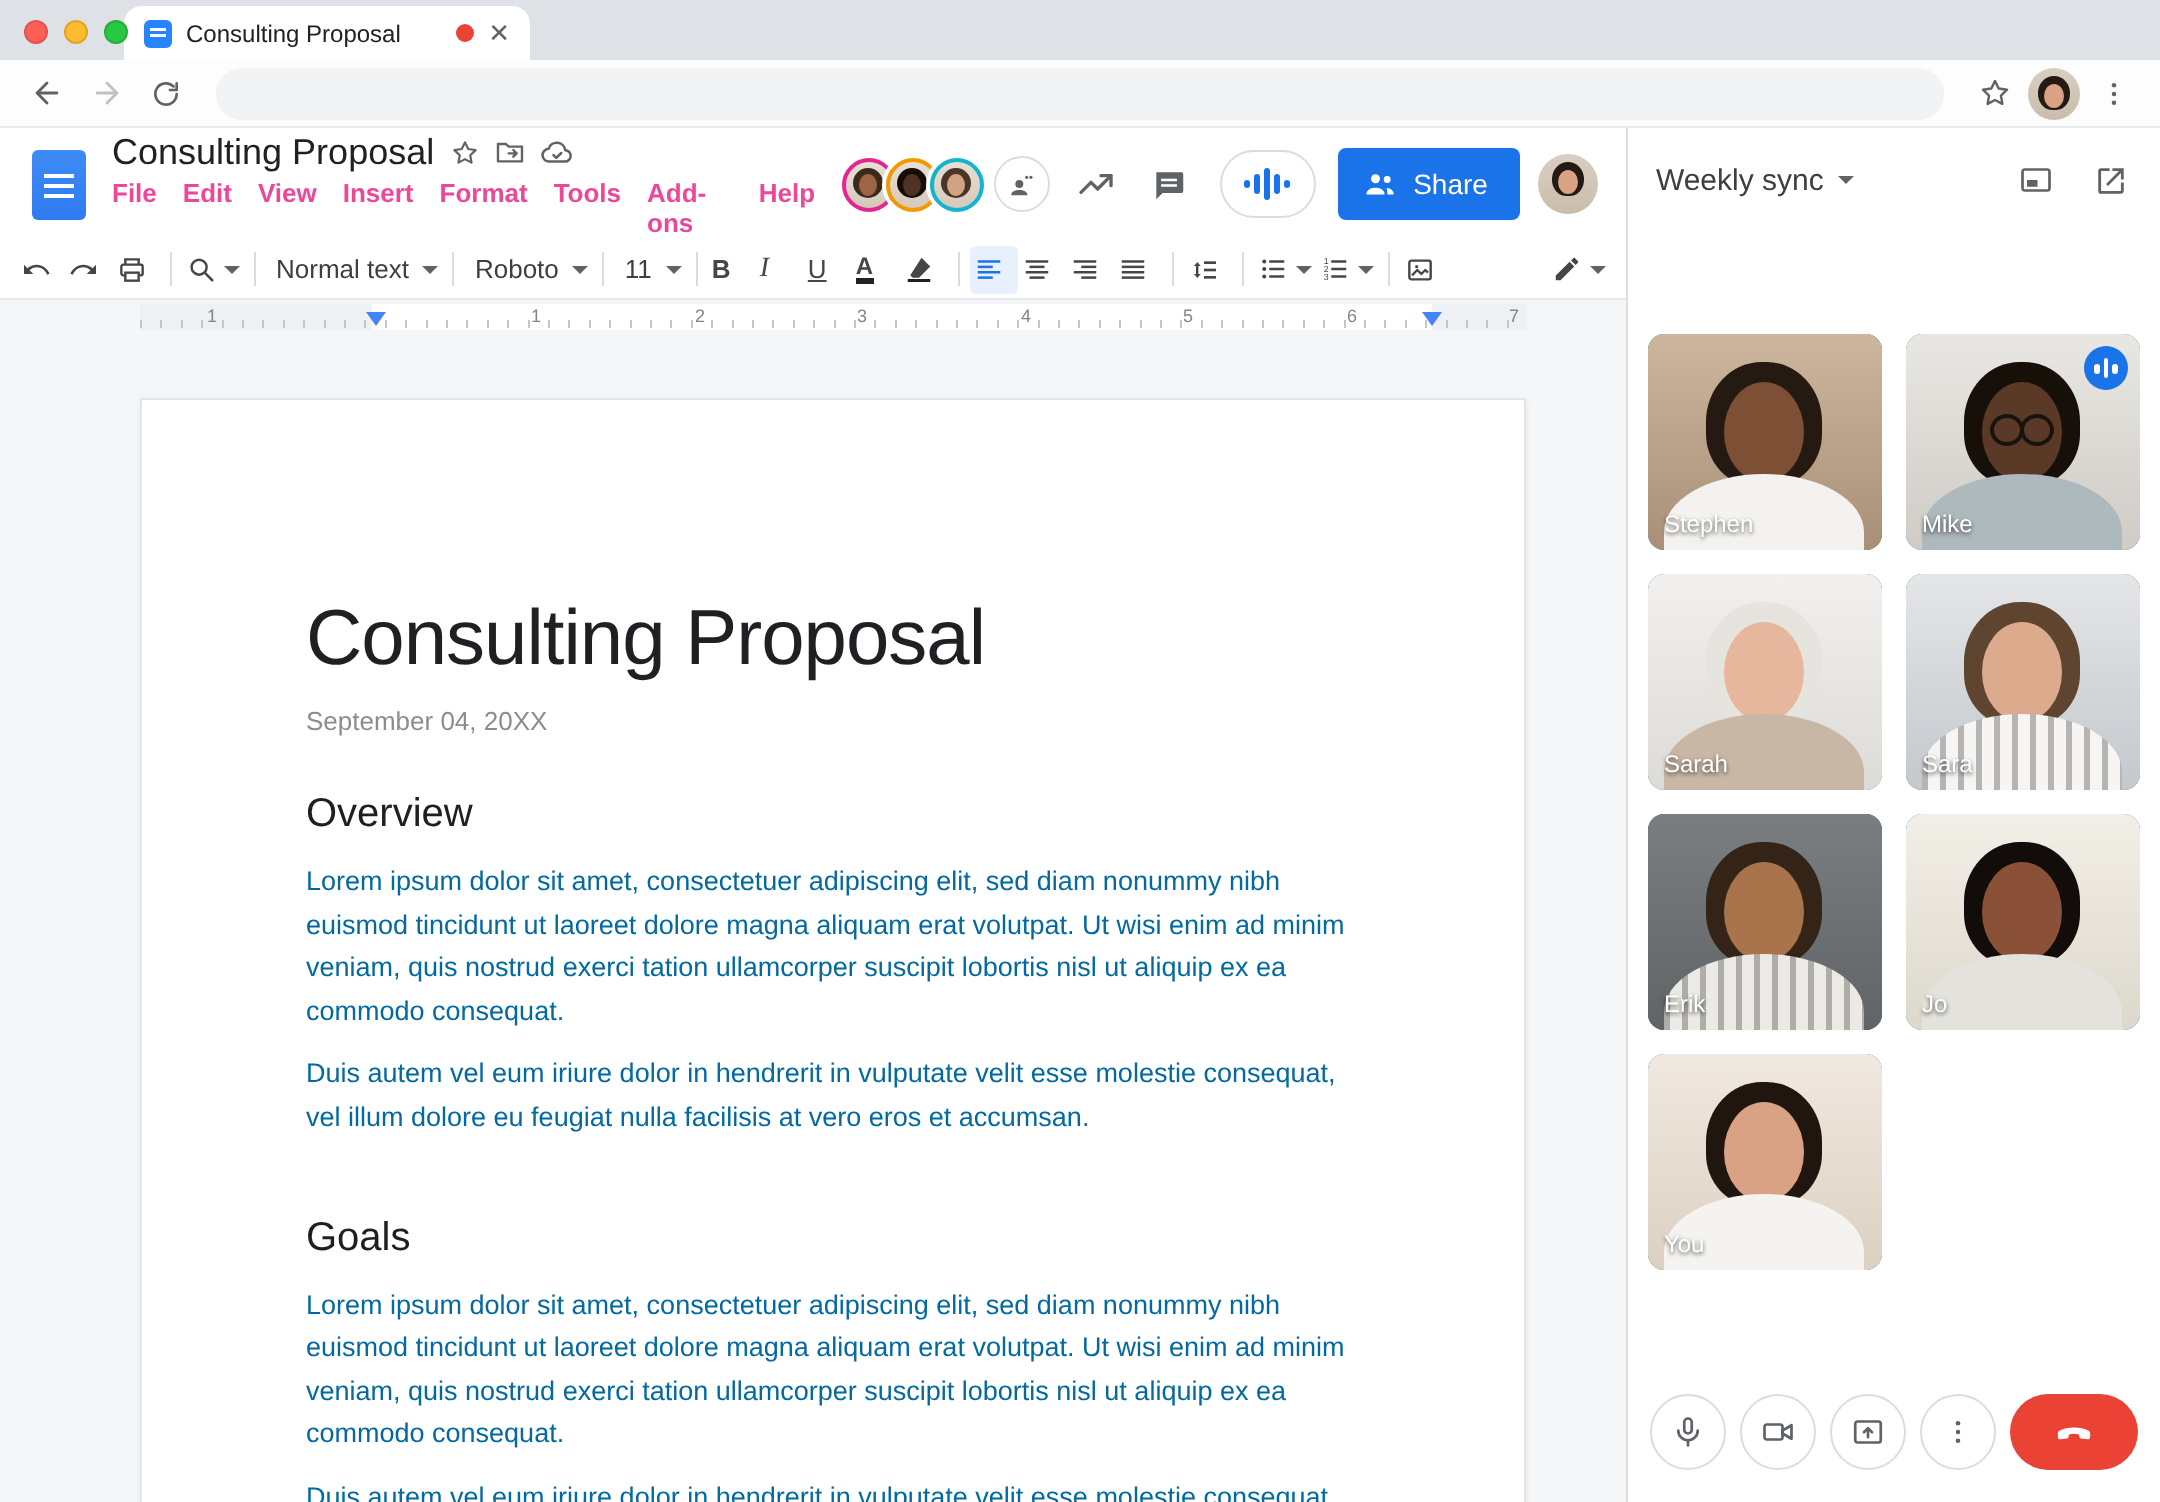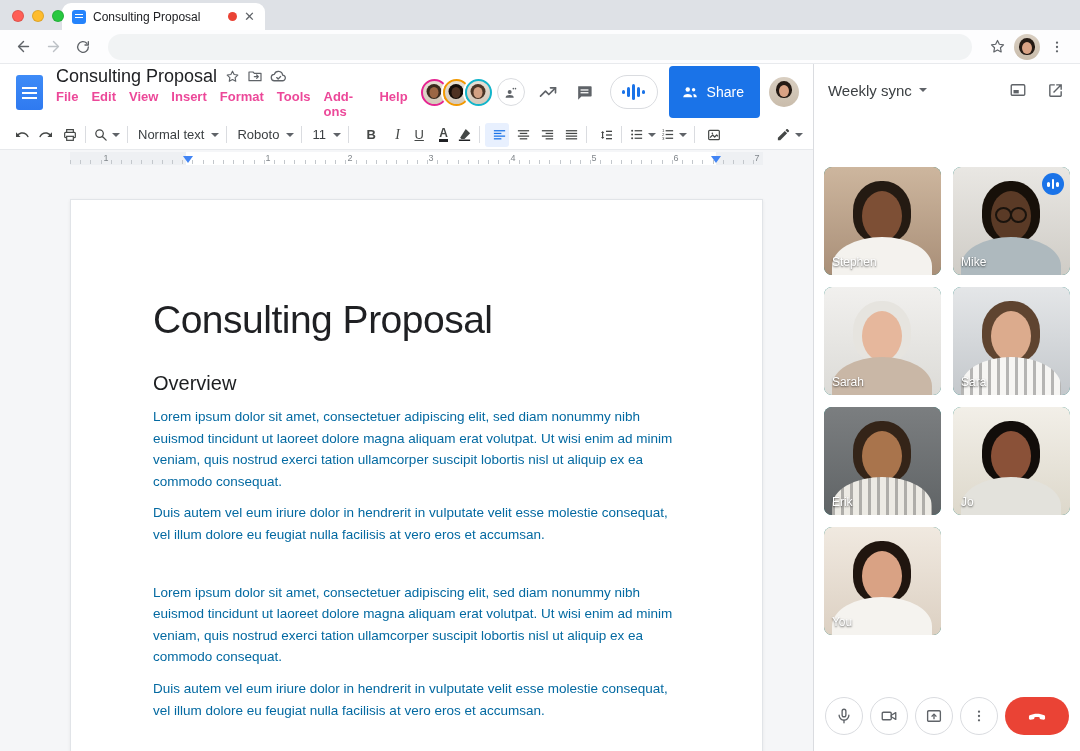--- a/index.html
+++ b/index.html
@@ -48,26 +48,26 @@
   .facepile { display:flex; }
   .face-chip { width:27px; height:27px; border-radius:50%; border:2px solid var(--ring,#ccc); background:linear-gradient(#e8e0d5,#d5c9ba); position:relative; overflow:hidden; margin-left:-5px; box-shadow:0 0 0 2px #fff; }
   .face-chip:first-child { margin-left:0; }
   .face-chip::before { content:""; position:absolute; left:50%; top:3px; transform:translateX(-50%); width:15px; height:15px; border-radius:50%; background:var(--hair,#222); }
   .face-chip::after { content:""; position:absolute; left:50%; top:6px; transform:translateX(-50%); width:9px; height:11px; border-radius:50%; background:var(--skin,#a97); }
   .anon-chip { width:28px; height:28px; border-radius:50%; border:1px solid #dadce0; background:#fff; display:flex; align-items:center; justify-content:center; margin-left:-4px; z-index:1; }
   .hd-icon { width:28px; height:28px; display:flex; align-items:center; justify-content:center; color:#5f6368; }
   .voice-pill { width:48px; height:34px; border:1px solid #dadce0; border-radius:17px; background:#fff; display:flex; align-items:center; justify-content:center; gap:2px; margin:0 2px; }
   .voice-pill i { display:block; width:3px; border-radius:2px; background:var(--accent,#1a73e8); }
   .voice-pill i:nth-child(1){height:4px}.voice-pill i:nth-child(2){height:10px}.voice-pill i:nth-child(3){height:16px}.voice-pill i:nth-child(4){height:10px}.voice-pill i:nth-child(5){height:4px}
-  .share-btn { height:52px; background:var(--accent,#1a73e8); color:#fff; border:none; border-radius:4px; display:flex; align-items:center; gap:8px; padding:0 16px 0 12px; font-size:14px; font-family:inherit; }
+  .share-btn { height:36px; background:var(--accent,#1a73e8); color:#fff; border:none; border-radius:4px; display:flex; align-items:center; gap:8px; padding:0 16px 0 12px; font-size:14px; font-family:inherit; }
   .profile-avatar { width:30px; height:30px; }
 
   
   .format-toolbar { height:30px; display:flex; align-items:center; padding:0 8px; border-bottom:1px solid #e7e9ec; color:#444746; }
-  .tb-btn { height:24px; min-width:24px; display:flex; align-items:center; justify-content:flex-end; border-radius:3px; padding:0 2px; gap:1px; }
+  .tb-btn { height:24px; min-width:24px; display:flex; align-items:center; justify-content:flex-start; border-radius:3px; padding:0 2px; gap:1px; }
   .tb-btn.active { background:var(--toolbar_active_bg,#e8f0fe); color:var(--accent,#1a73e8); }
   .tb-sep { width:1px; height:17px; background:#dadce0; margin:0 5px; flex:none; }
   .tb-label { font-size:13px; color:#3c4043; padding:0 3px; }
   .tb-b { font-weight:bold; font-size:13px; } .tb-i { font-style:italic; font-family:"Liberation Serif",serif; font-size:14px; } .tb-u { text-decoration:underline; font-size:13px; }
   .tb-a { font-size:12px; font-weight:bold; border-bottom:3px solid #202124; line-height:11px; }
   .caret { width:0; height:0; border-left:4px solid transparent; border-right:4px solid transparent; border-top:4px solid #5f6368; margin-left:3px; }
   .tb-spacer { flex:1; }
 
   
   .ruler { height:18px; background:#f5f6f8; position:relative; flex:none; }
@@ -414,28 +414,30 @@
             <span class="ruler-num" style="left: 676px;">6</span>
             <span class="ruler-num" style="left: 757px;">7</span>
           </div>
         <div class="indent-marker" style="left:188px"></div>
         <div class="indent-marker" style="left:716px"></div>
       </div>
 
       <div class="canvas">
         <div class="page">
           <h1 class="doc-h1">Consulting Proposal</h1>
+          <div class="doc-date">September 04, 20XX</div>
           <div id="doc-sections">
   <section class="doc-section">
     <h2 class="doc-h2">Overview</h2>
   <p class="doc-p">Lorem ipsum dolor sit amet, consectetuer adipiscing elit, sed diam nonummy nibh euismod tincidunt ut laoreet dolore magna aliquam erat volutpat. Ut wisi enim ad minim veniam, quis nostrud exerci tation ullamcorper suscipit lobortis nisl ut aliquip ex ea commodo consequat.</p>
                 <p class="doc-p">Duis autem vel eum iriure dolor in hendrerit in vulputate velit esse molestie consequat, vel illum dolore eu feugiat nulla facilisis at vero eros et accumsan.</p>
               </section>
 
   <section class="doc-section">
+    <h2 class="doc-h2">Goals</h2>
   <p class="doc-p">Lorem ipsum dolor sit amet, consectetuer adipiscing elit, sed diam nonummy nibh euismod tincidunt ut laoreet dolore magna aliquam erat volutpat. Ut wisi enim ad minim veniam, quis nostrud exerci tation ullamcorper suscipit lobortis nisl ut aliquip ex ea commodo consequat.</p>
                 <p class="doc-p">Duis autem vel eum iriure dolor in hendrerit in vulputate velit esse molestie consequat, vel illum dolore eu feugiat nulla facilisis at vero eros et accumsan.</p>
               </section>
 </div>
         </div>
       </div>
     </div>
 
     <aside class="meet-panel">
       <div class="meet-header">

